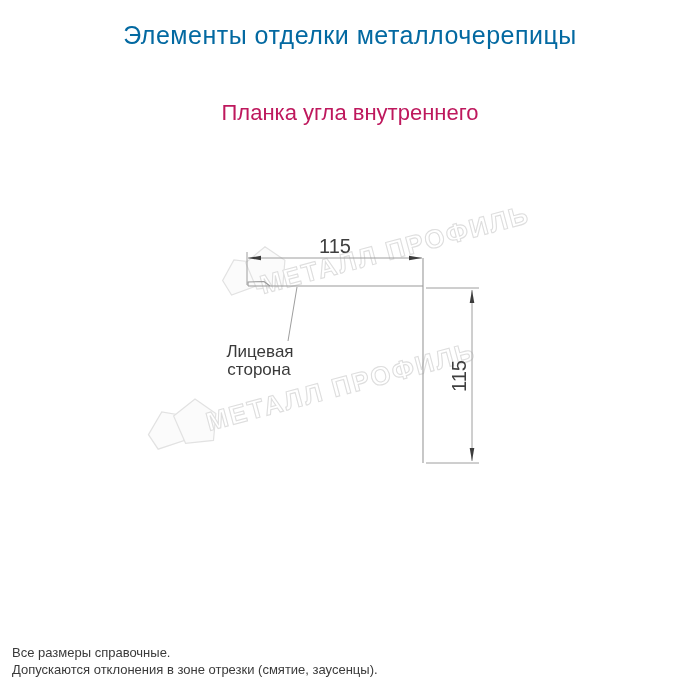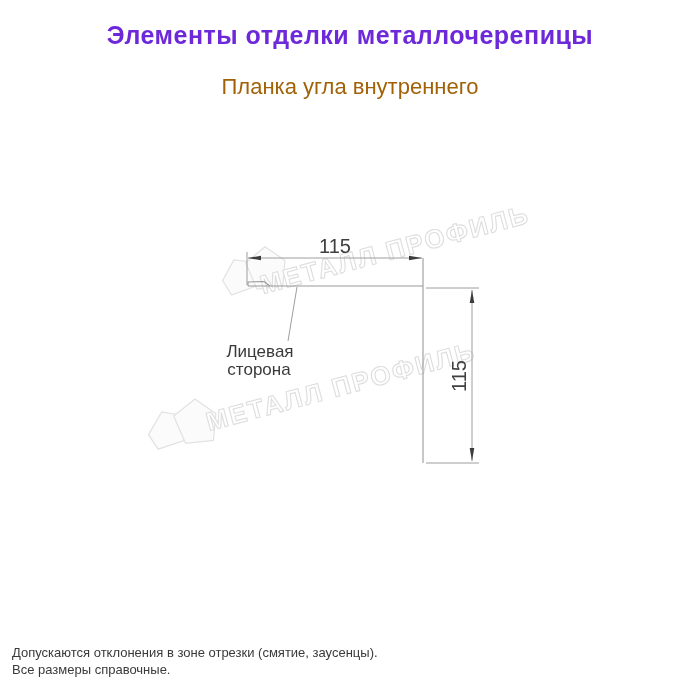--- a/index.html
+++ b/index.html
@@ -16,34 +16,34 @@
     overflow: hidden;
   }
   .page-title {
     position: absolute;
     top: 21px;
     left: 0;
     width: 700px;
     margin: 0;
     text-align: center;
     font-size: 25px;
-    font-weight: 700;
+    font-weight: 400;
     letter-spacing: 0.5px;
-    color: #6d28d9;
+    color: #0369a1;
   }
   .product-heading {
     position: absolute;
-    top: 72px;
+    top: 98px;
     left: 0;
     width: 700px;
     text-align: center;
     font-size: 22px;
     line-height: 30px;
     font-weight: 400;
-    color: #a16207;
+    color: #be185d;
   }
   .drawing-svg {
     position: absolute;
     top: 0;
     left: 0;
   }
   .profile-line {
     stroke: #9a9a9a;
     stroke-width: 1.1;
     fill: none;
@@ -141,17 +141,17 @@
     </g>
 
     <g>
       <path class="dim-line" d="M297,287 L288,341"></path>
       <text class="face-label" x="260" y="357" text-anchor="middle">Лицевая</text>
       <text class="face-label" x="259" y="375" text-anchor="middle">сторона</text>
     </g>
   </svg>
 
   <div class="footer-notes">
+    <div>Все размеры справочные.</div>
     <div>Допускаются отклонения в зоне отрезки (смятие, заусенцы).</div>
-    <div>Все размеры справочные.</div>
   </div>
 
 </div>
 
 </body></html>

